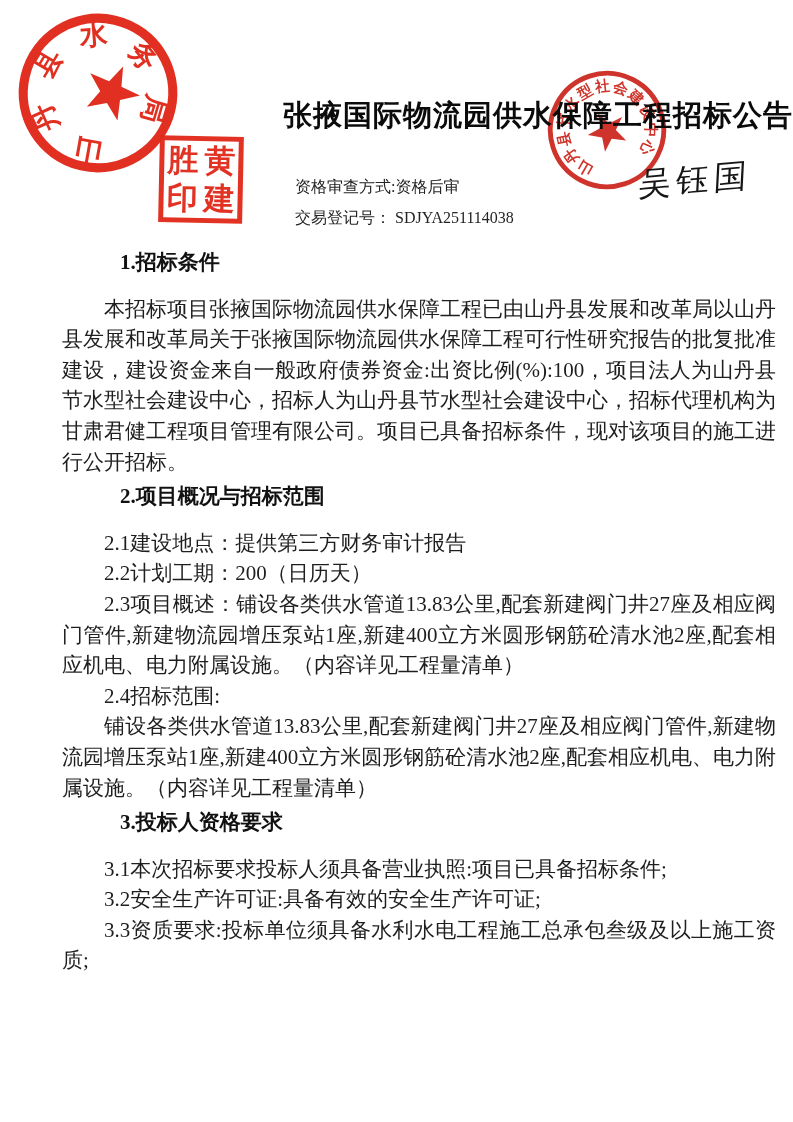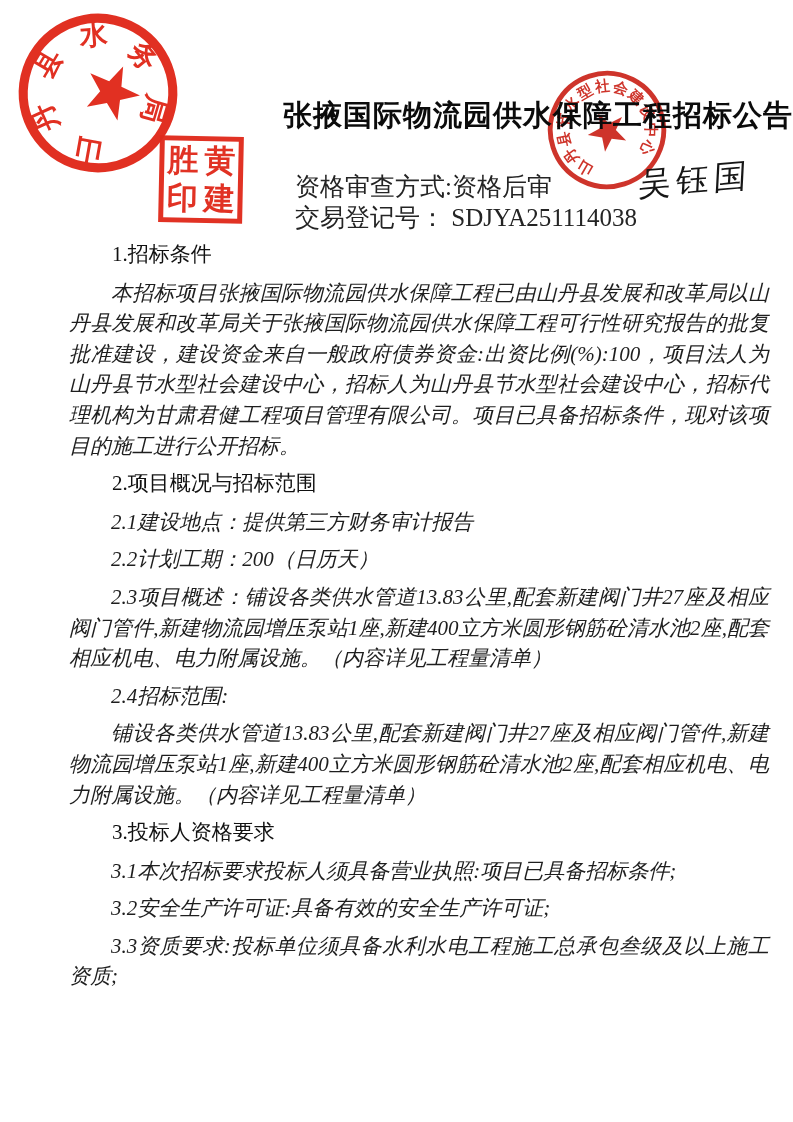--- a/index.html
+++ b/index.html
@@ -11,32 +11,32 @@
   }
   
   .doc-title{
     position:absolute;top:97px;left:0;width:100%;
     text-align:right;font-size:29px;line-height:36px;font-weight:700;
     font-family:Liberation Sans, sans-serif;
     color:#0b0b0b;letter-spacing:1px;z-index:3;
   }
   .meta{
     position:absolute;left:295px;top:171px;z-index:3;
-    font-size:25px;line-height:31px;color:#242424;white-space:nowrap;
+    font-size:16px;line-height:31px;color:#242424;white-space:nowrap;
   }
   
   .body-text{
     position:absolute;left:62px;top:231px;width:714px;z-index:3;
     font-size:21px;line-height:30.6px;text-align:justify;color:#1e1e1e;
   }
   .body-text .sec-heading{
-    margin:8px;font-size:21px;font-weight:400;text-indent:2em;color:#111;
+    margin:16px;font-size:21px;font-weight:700;text-indent:2em;color:#111;
   }
   .body-text .section + .section .sec-heading{margin-top:4px;}
-  .body-text p{margin:7px;text-indent:2em;font-style:italic;}
+  .body-text p{margin:0;text-indent:2em;}
   
   .seal{position:absolute;pointer-events:none;}
   .seal-round-left{left:14px;top:9px;width:168px;height:168px;z-index:2;opacity:.96;}
   .seal-round-right{left:545px;top:68px;width:124px;height:124px;z-index:2;opacity:.95;}
   .seal-square{
     left:159px;top:136px;width:74px;height:77px;z-index:2;
     border:5px solid #e02a1c;transform:rotate(1.2deg);
     display:grid;grid-template-columns:1fr 1fr;grid-template-rows:1fr 1fr;
     align-items:center;justify-items:center;opacity:.96;background:transparent;
   }

